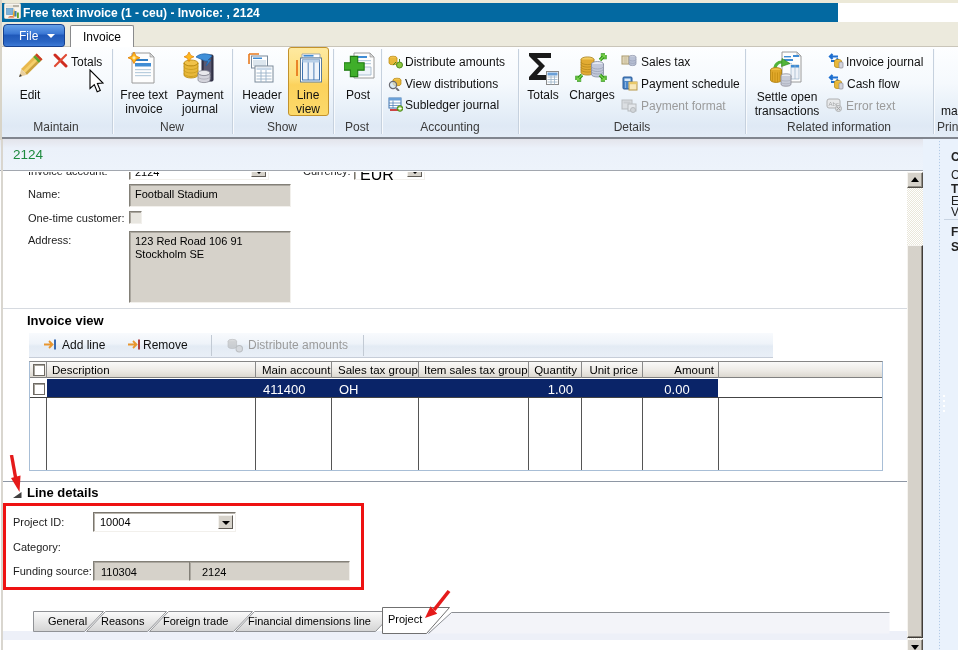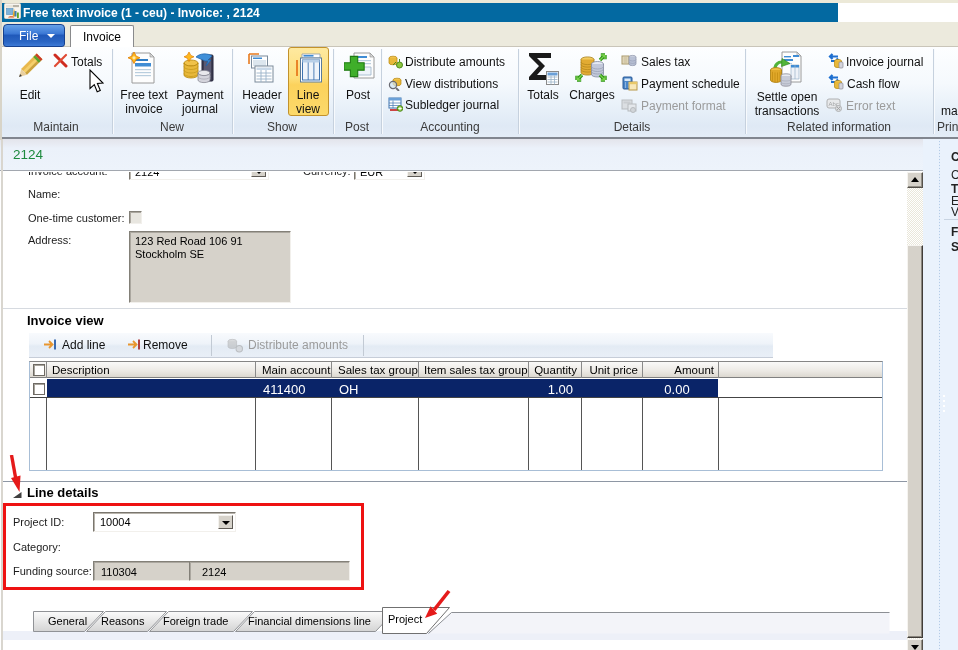--- a/index.html
+++ b/index.html
@@ -314,27 +314,30 @@
 
 <div class="flabel" style="left:26px;top:-7px">Invoice account:</div>
 <div class="combo" style="left:127px;top:-11px;width:140px;height:19px">
   <div class="ftext" style="left:5px;top:4px;font-size:11px">2124</div>
   <div class="ddbtn" style="height:13px">
         <i></i>
       </div>
 </div>
 <div class="flabel" style="left:301px;top:-7px">Currency:</div>
 <div class="combo" style="left:352px;top:-11px;width:71px;height:19px">
-  <div class="ftext" style="left:5px;top:4px;font-size:11px">EUR</div>
+  <div class="ftext" style="left:5px;top:4px;font-size:16px">EUR</div>
   <div class="ddbtn" style="height:13px">
         <i></i>
       </div>
 </div>
 
 <div class="flabel" style="left:26px;top:16px">Name:</div>
+<div class="sunken" style="left:127px;top:12px;width:162px;height:23px">
+      <div class="ftext" style="left:5px;top:3px">Football Stadium</div>
+    </div>
 
 <div class="flabel" style="left:26px;top:40px">One-time customer:</div>
 <div class="sunken" style="left:127px;top:39px;width:13px;height:13px;background:#e8e6e0"></div>
 
 <div class="flabel" style="left:26px;top:62px">Address:</div>
 <div class="sunken" style="left:127px;top:59px;width:162px;height:72px">
       <div class="ftext" style="left:5px;top:3px;line-height:13px">123 Red Road 106 91<br>Stockholm SE</div>
     </div>
 
 <div class="abs" style="left:0;top:136px;width:905px;height:1px;background:#d6dae0"></div>

